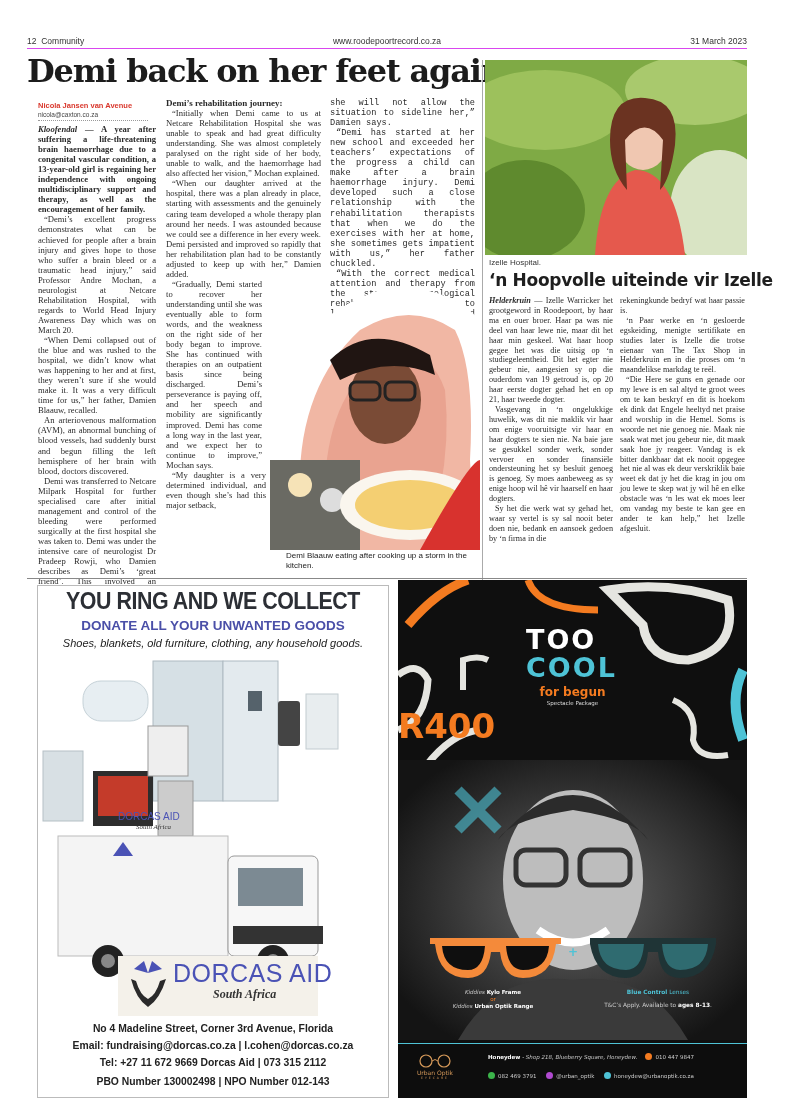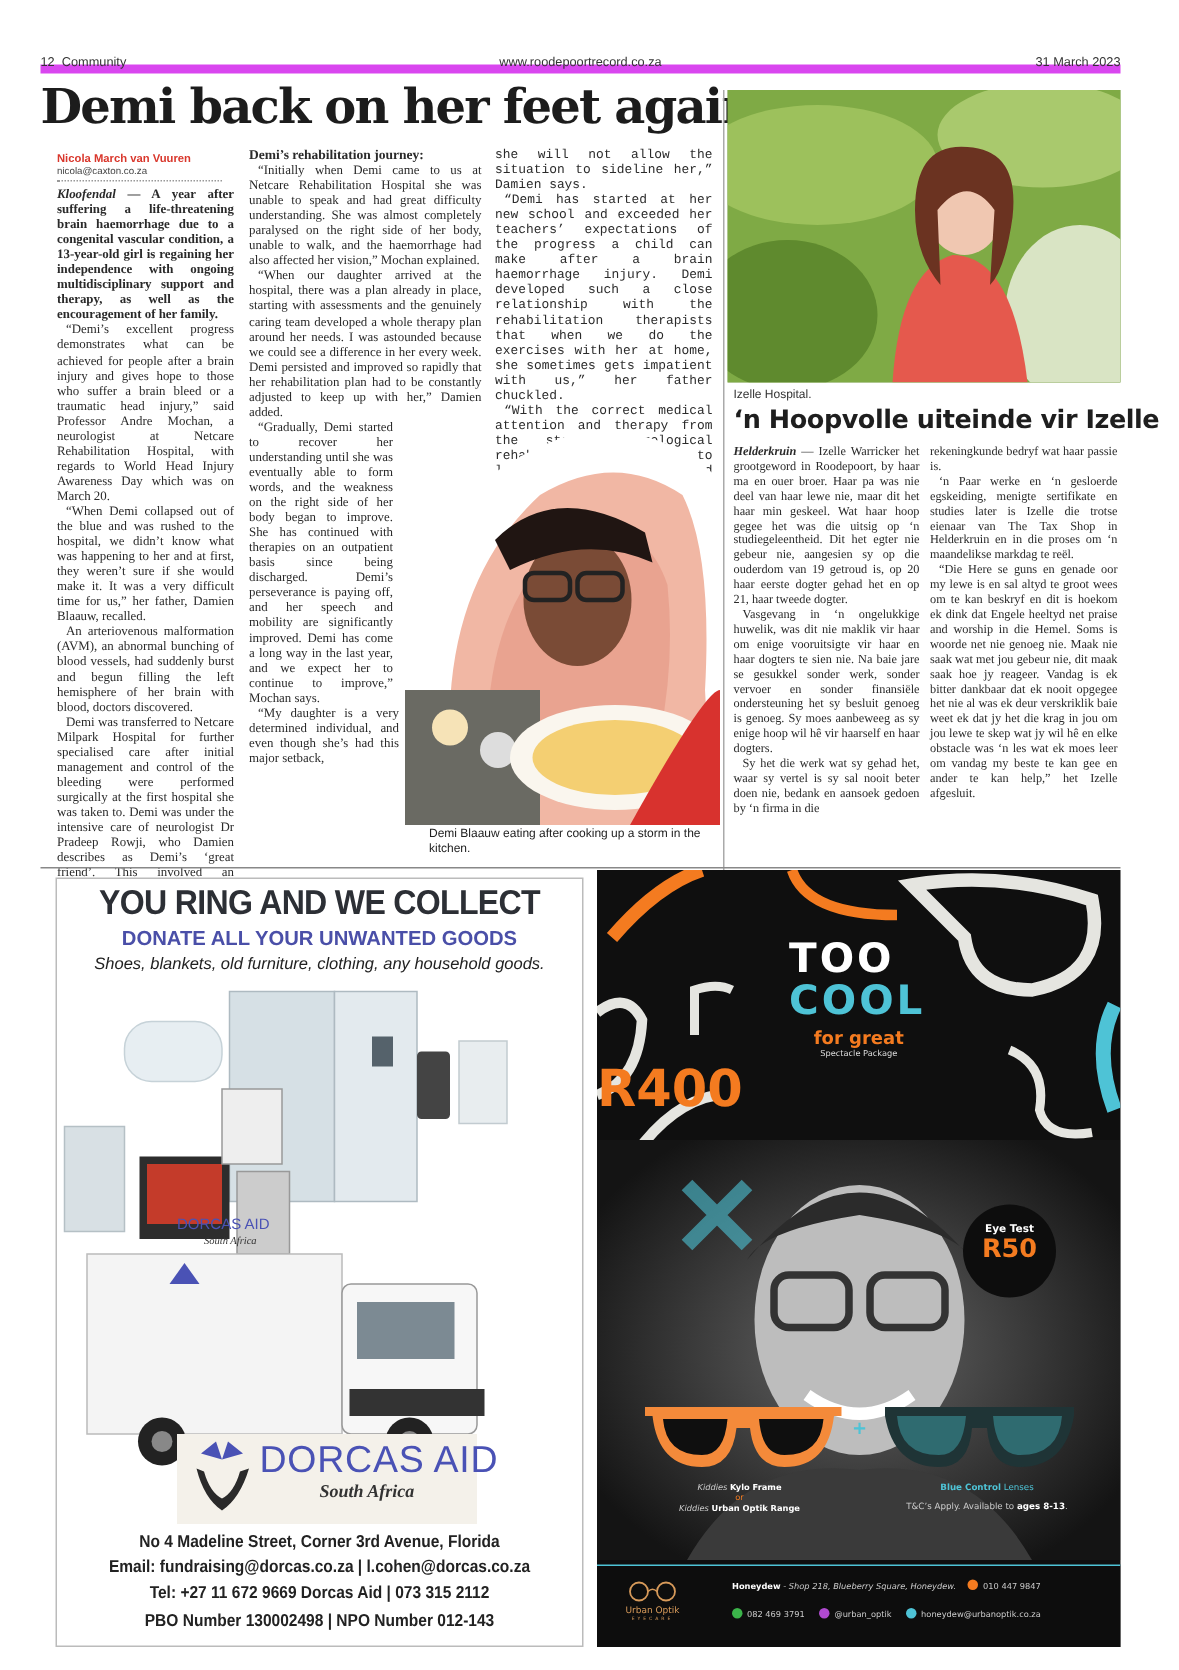--- a/index.html
+++ b/index.html
@@ -1,18 +1,18 @@
 <!DOCTYPE html>
 <html><head>
 <meta charset="utf-8">
 <style>
   * { box-sizing: border-box; margin: 0; padding: 0; }
   body { width: 786px; height: 1113px; background: #fff; position: relative; overflow: hidden; font-family: "Liberation Serif", serif; color: #222; }
 
-  .hdr { position: absolute; left: 27px; top: 35px; width: 720px; height: 14px; font-family: "Liberation Sans", sans-serif; font-size: 8.5px; color: #333; border-bottom: 6px solid #d946ef; }
+  .hdr { position: absolute; left: 27px; top: 35px; width: 720px; height: 14px; font-family: "Liberation Sans", sans-serif; font-size: 8.5px; color: #333; border-bottom: 1px solid #d946ef; }
   .hdr .pg { position: absolute; left: 0; top: 1px; }
   .hdr .url { position: absolute; left: 0; right: 0; top: 1px; text-align: center; }
   .hdr .date { position: absolute; right: 0; top: 1px; }
 
   .headline { position: absolute; left: 27px; top: 52px; width: 455px; font-family: "DejaVu Serif", serif; font-size: 32px; letter-spacing: -1.2px; color: #1c1c1c; white-space: nowrap; }
 
   .byline { position: absolute; left: 38px; top: 101px; font-family: "Liberation Sans", sans-serif; font-size: 7.5px; font-weight: bold; color: #d9372c; }
   .email { position: absolute; left: 38px; top: 111px; font-family: "Liberation Sans", sans-serif; font-size: 6.5px; color: #444; }
   .byline-rule { position: absolute; left: 38px; top: 120px; width: 110px; border-top: 1px dotted #999; }
 
@@ -79,21 +79,21 @@
 </head>
 <body>
 
 <div class="hdr">
   <span class="pg"><span>12</span>&nbsp; <span>Community</span></span>
   <span class="url">www.roodepoortrecord.co.za</span>
   <span class="date">31 March 2023</span>
 </div>
 
 <h1 class="headline">Demi back on her feet again</h1>
-<div class="byline">Nicola March van Vuuren</div>
+<div class="byline">Nicola Jansen van Avenue</div>
 <div class="email">nicola@caxton.co.za</div>
 <div class="byline-rule"></div>
 
 <div class="col col1">
   <p class="lead"><i>Kloofendal</i><span> — A year after suffering a life-threatening brain haemorrhage due to a congenital vascular condition, a 13-year-old girl is regaining her independence with ongoing multidisciplinary support and therapy, as well as the encouragement of her family.</span></p>
   <p>“Demi’s excellent progress demonstrates what can be achieved for people after a brain injury and gives hope to those who suffer a brain bleed or a traumatic head injury,” said Professor Andre Mochan, a neurologist at Netcare Rehabilitation Hospital, with regards to World Head Injury Awareness Day which was on March 20.</p>
   <p>“When Demi collapsed out of the blue and was rushed to the hospital, we didn’t know what was happening to her and at first, they weren’t sure if she would make it. It was a very difficult time for us,” her father, Damien Blaauw, recalled.</p>
   <p>An arteriovenous malformation (AVM), an abnormal bunching of blood vessels, had suddenly burst and begun filling the left hemisphere of her brain with blood, doctors discovered.</p>
   <p>Demi was transferred to Netcare Milpark Hospital for further specialised care after initial management and control of the bleeding were performed surgically at the first hospital she was taken to. Demi was under the intensive care of neurologist Dr Pradeep Rowji, who Damien describes as Demi’s ‘great friend’. This involved an endovascular cure of the AVM by interventional radiologist Dr M Valli Omar.</p>
 </div>
@@ -208,43 +208,39 @@
     <path d="M10 45 Q40 10 70 0" stroke="#f47b20" stroke-width="9" fill="none"></path>
     <path d="M130 0 Q140 30 200 30" stroke="#f47b20" stroke-width="7" fill="none"></path>
     <path d="M0 95 Q20 80 30 100 Q28 140 0 150" stroke="#e5e5e0" stroke-width="7" fill="none"></path>
     <path d="M210 10 Q270 0 330 20 Q340 70 290 80 Q250 80 245 45 Z" stroke="#e5e5e0" stroke-width="9" fill="none"></path>
     <path d="M345 90 Q330 120 345 160" stroke="#4ec3d6" stroke-width="10" fill="none"></path>
     <path d="M65 110 L65 80 Q80 75 90 80" stroke="#e5e5e0" stroke-width="6" fill="none"></path>
     <path d="M25 190 Q50 155 80 150" stroke="#e5e5e0" stroke-width="7" fill="none"></path>
     <path d="M275 120 Q300 130 295 160 Q300 180 330 175" stroke="#e5e5e0" stroke-width="6" fill="none"></path>
   </svg>
   <div class="too"><span>TOO</span><br><span style="color:#4ec3d6">COOL</span></div>
-  <div class="forschool">for great</div>
+  <div class="forschool">for begun</div>
   <div class="pkg">Spectacle Package</div>
   <div class="price">R400</div>
   <svg class="photo" viewBox="0 0 349 280">
     <defs>
         <radialGradient id="g1" cx="0.5" cy="0.5" r="0.6">
           <stop offset="0" stop-color="#666"></stop>
           <stop offset="1" stop-color="#141414"></stop>
         </radialGradient>
       </defs>
     <rect width="349" height="280" fill="url(#g1)"></rect>
     <ellipse cx="175" cy="120" rx="70" ry="90" fill="#bdbdbd"></ellipse>
     <path d="M100 80 Q175 -10 250 80 Q240 60 175 50 Q110 60 100 80 Z" fill="#2b2b2b"></path>
     <rect x="118" y="90" width="50" height="35" rx="10" fill="none" stroke="#333" stroke-width="5"></rect>
     <rect x="182" y="90" width="50" height="35" rx="10" fill="none" stroke="#333" stroke-width="5"></rect>
     <path d="M140 170 Q175 195 210 170" stroke="#fff" stroke-width="8" fill="none"></path>
     <path d="M60 30 L100 70 M100 30 L60 70" stroke="#4ec3d6" stroke-width="10" opacity="0.6"></path>
     <path d="M60 280 Q100 210 175 220 Q250 210 290 280 Z" fill="#3a3a3a"></path>
   </svg>
-  <div class="eyetest">
-    <div class="l1">Eye Test</div>
-    <div class="l2">R50</div>
-  </div>
   <svg style="position:absolute;left:30px;top:352px" width="135" height="50" viewBox="0 0 135 50">
     <path d="M2 6 L133 6 L133 12 L128 12 Q124 46 95 46 Q75 46 72 20 L63 20 Q60 46 40 46 Q11 46 7 12 L2 12 Z" fill="#f48a3a"></path>
     <path d="M14 14 Q16 38 40 38 Q55 38 57 14 Z M78 14 Q80 38 95 38 Q119 38 121 14 Z" fill="#0f0f0f"></path>
   </svg>
   <div style="position:absolute;left:170px;top:365px;color:#4ec3d6;font-size:12px;font-weight:bold;font-family:'DejaVu Sans',sans-serif">+</div>
   <svg style="position:absolute;left:190px;top:352px" width="130" height="50" viewBox="0 0 130 50">
     <path d="M2 6 L128 6 L128 12 Q122 46 92 46 Q72 46 70 20 L60 20 Q58 46 38 46 Q8 46 2 12 Z" fill="#1f3436"></path>
     <path d="M10 12 Q12 38 38 38 Q54 38 56 12 Z M74 12 Q76 38 92 38 Q118 38 120 12 Z" fill="#2f6b70"></path>
   </svg>
   <div class="kylo" style="top:409px"><i>Kiddies</i> <b>Kylo Frame</b></div>

